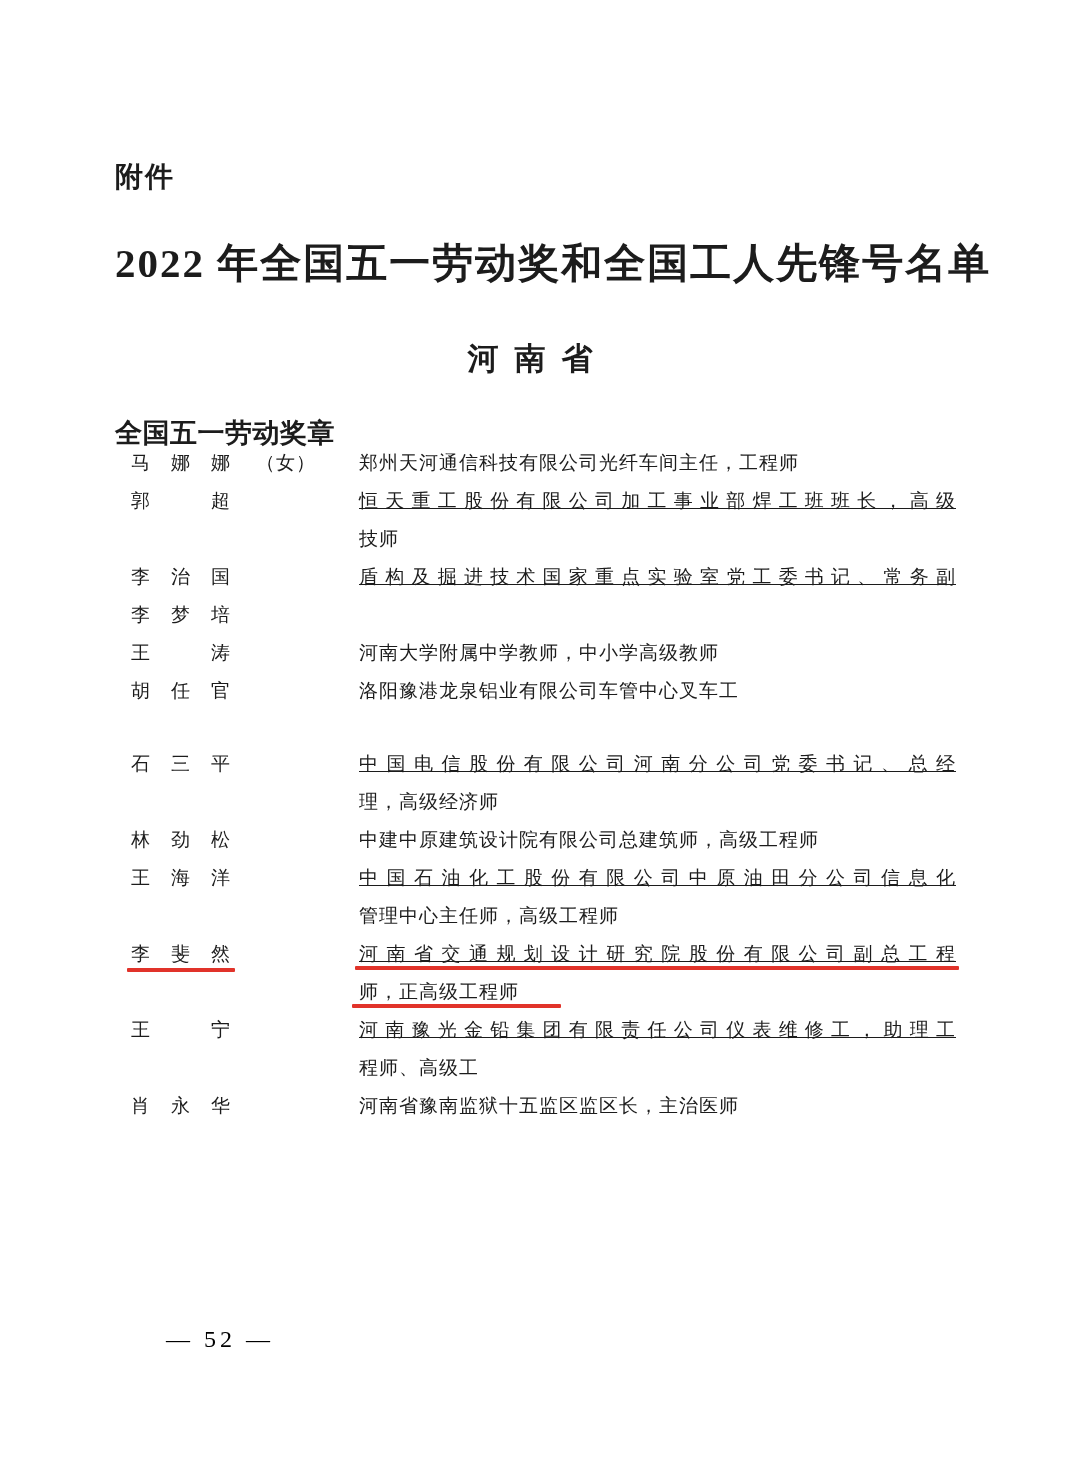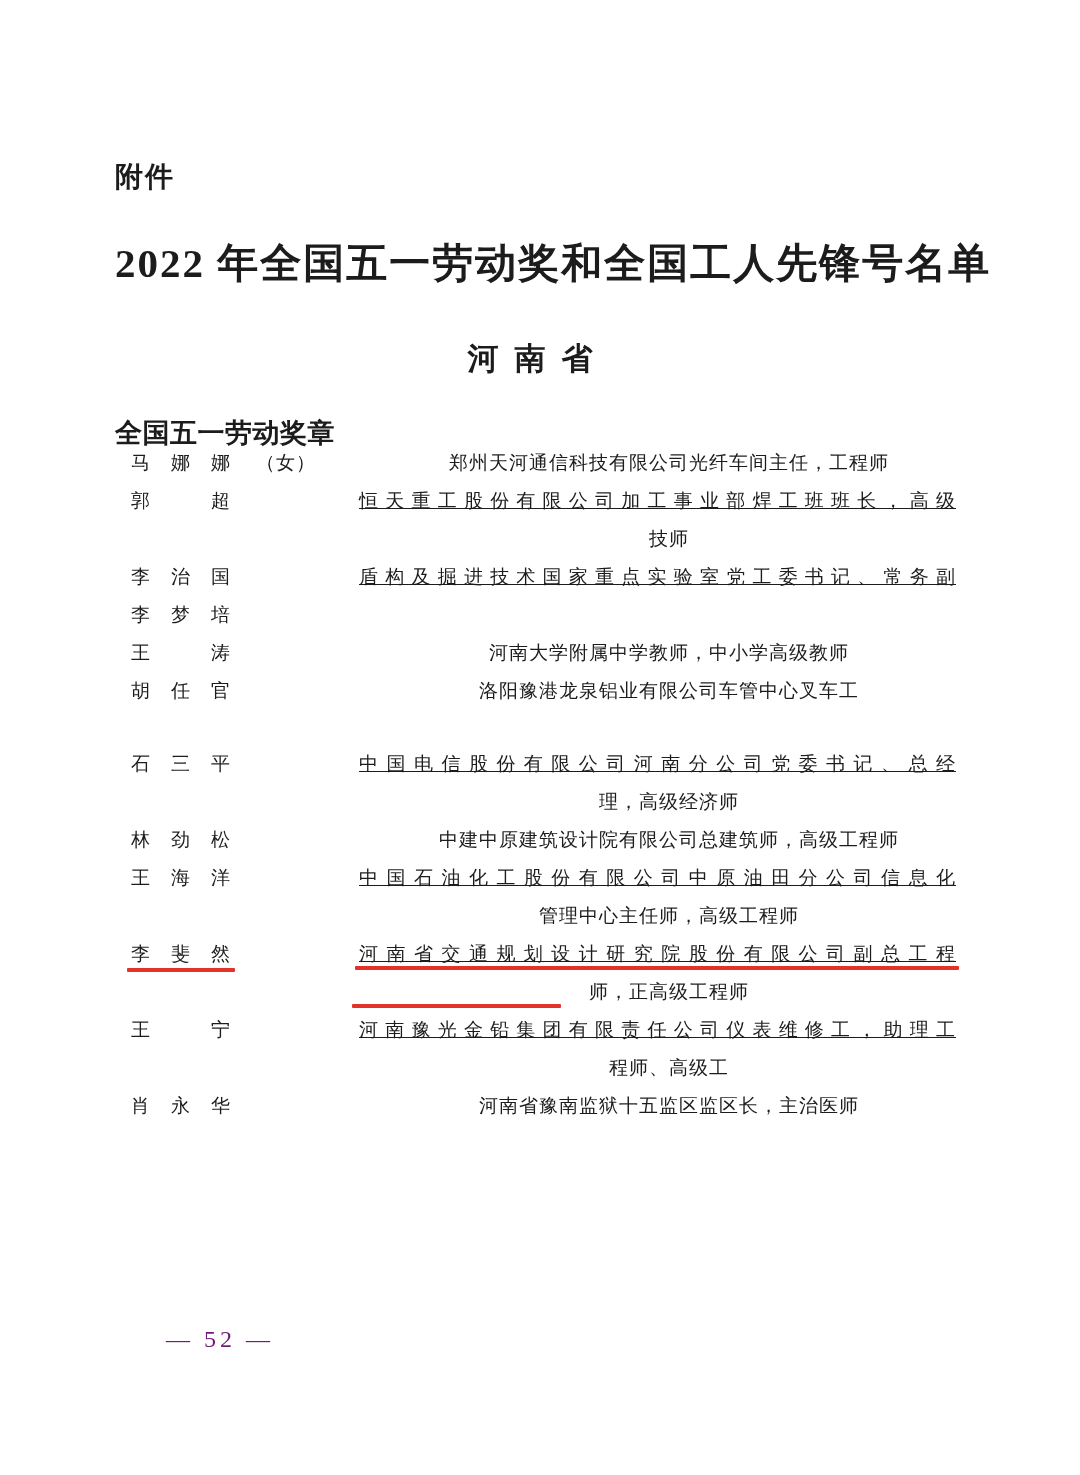--- a/index.html
+++ b/index.html
@@ -37,35 +37,35 @@
   .row.gap-above{margin-top:35px;}
   .name{
     display:inline-block;width:100px;flex:none;
     line-height:38px;
     text-align:justify;text-align-last:justify;text-justify:inter-character;
   }
   .gender{
     position:absolute;left:125px;top:0;line-height:38px;white-space:nowrap;
   }
   .desc{margin-left:128px;width:620px;}
-  .dline{line-height:38px;white-space:nowrap;text-align:center;}
+  .dline{line-height:38px;white-space:nowrap;}
   .dline.full{
     width:597px;white-space:normal;
     text-align:justify;text-align-last:justify;text-justify:inter-character;text-decoration:underline;
   }
   .redline{
     position:absolute;height:4px;background:var(--red,#e1332a);
     border-radius:1px;
   }
   .redline.u-name{left:-4px;top:33px;width:108px;}
   .redline.u-l1{left:224px;top:31px;width:604px;}
   .redline.u-l2{left:221px;top:69px;width:209px;}
   .page-number{
     position:absolute;left:166px;top:1326px;
-    font-size:24px;letter-spacing:4px;color:#701a75;white-space:nowrap;
+    font-size:24px;letter-spacing:4px;color:#000000;white-space:nowrap;
   }
 </style>
 </head>
 <body style="--red: #e1332a; background: rgb(255, 255, 255); color: rgb(28, 28, 28);">
 
 <div class="attachment">附件</div>
 
 <div class="doc-title">2022 年全国五一劳动奖和全国工人先锋号名单</div>
 
 <div class="province">河南省</div>

